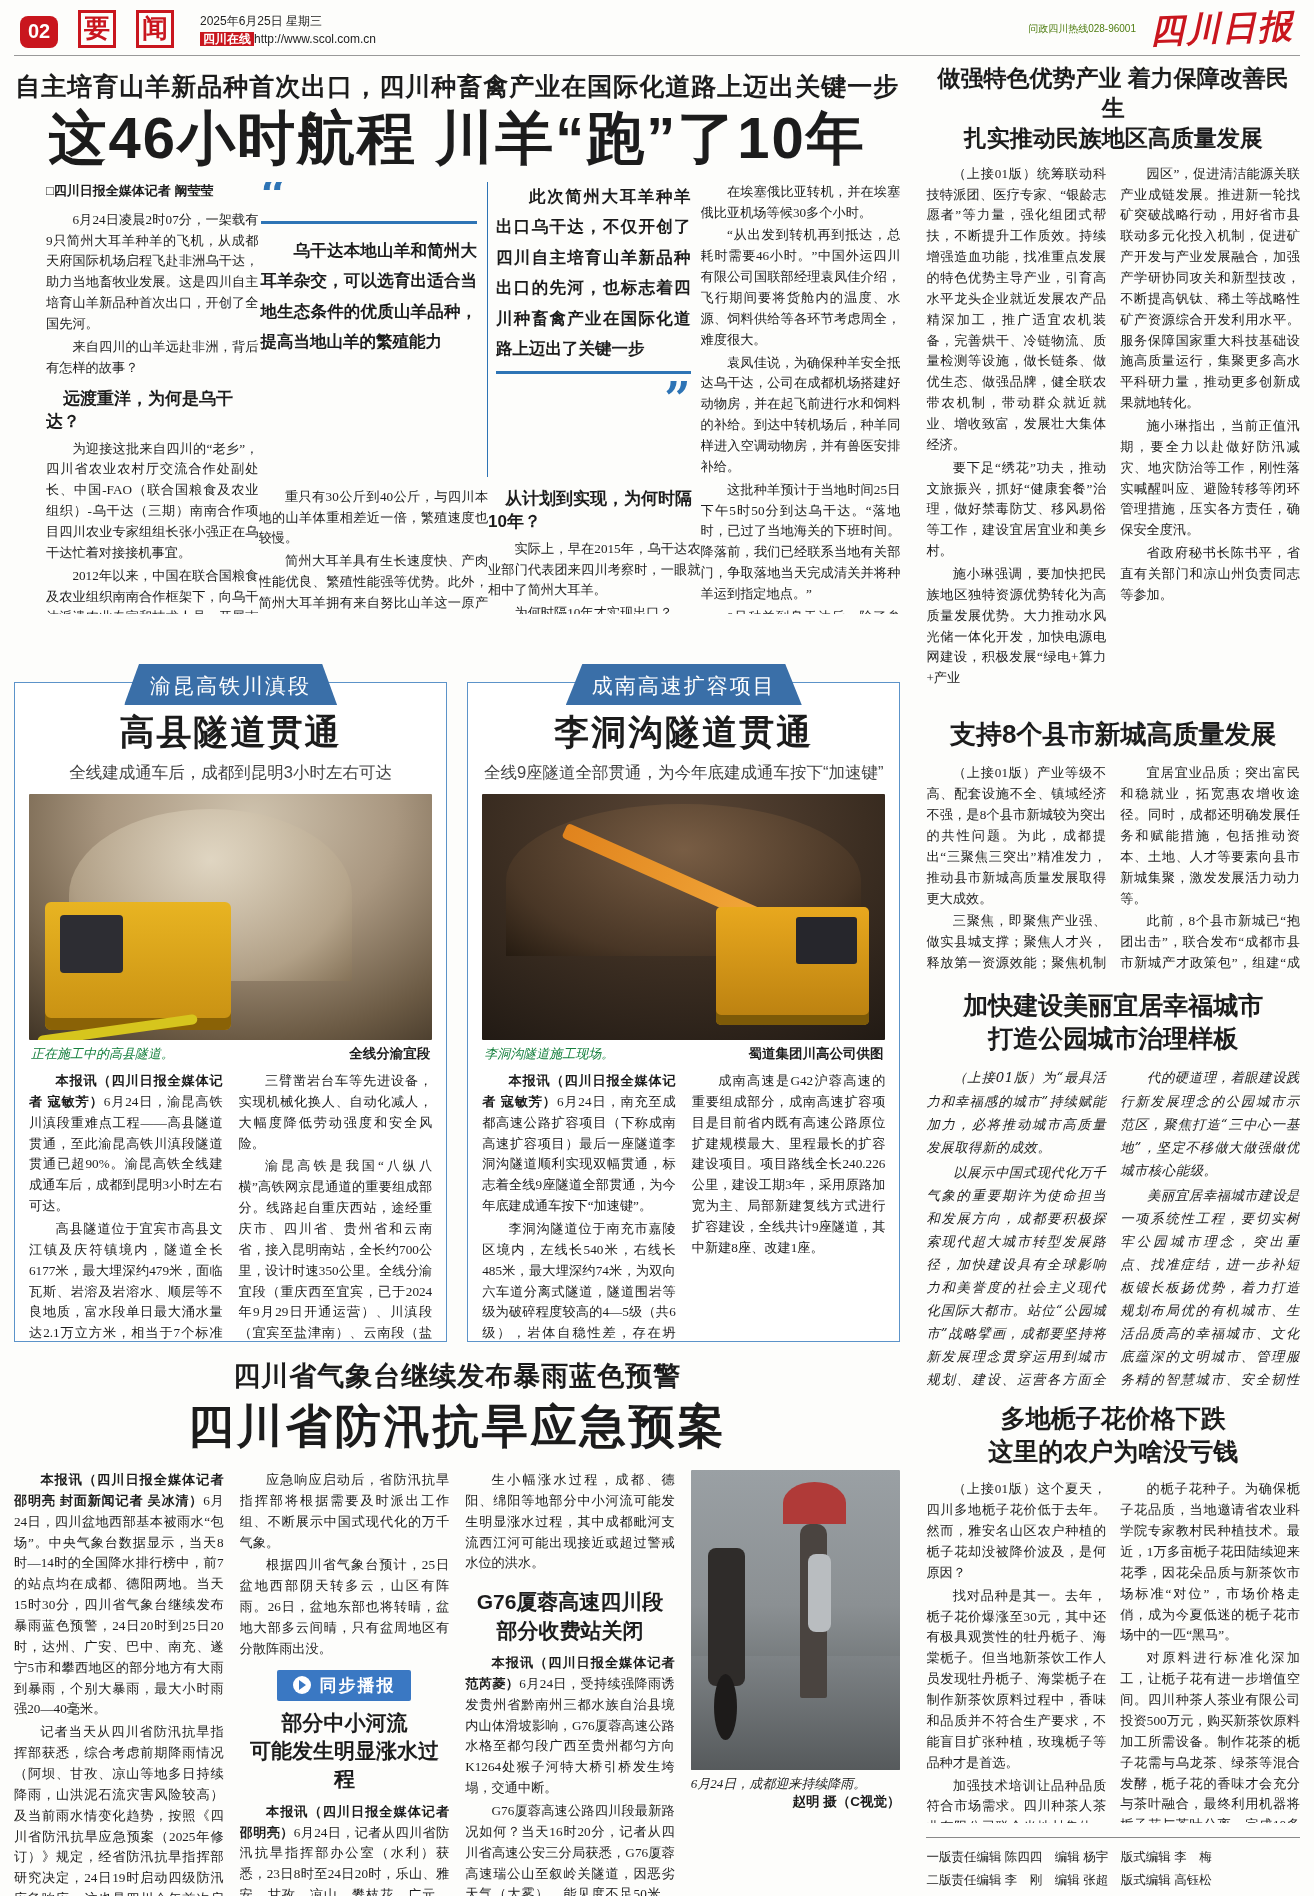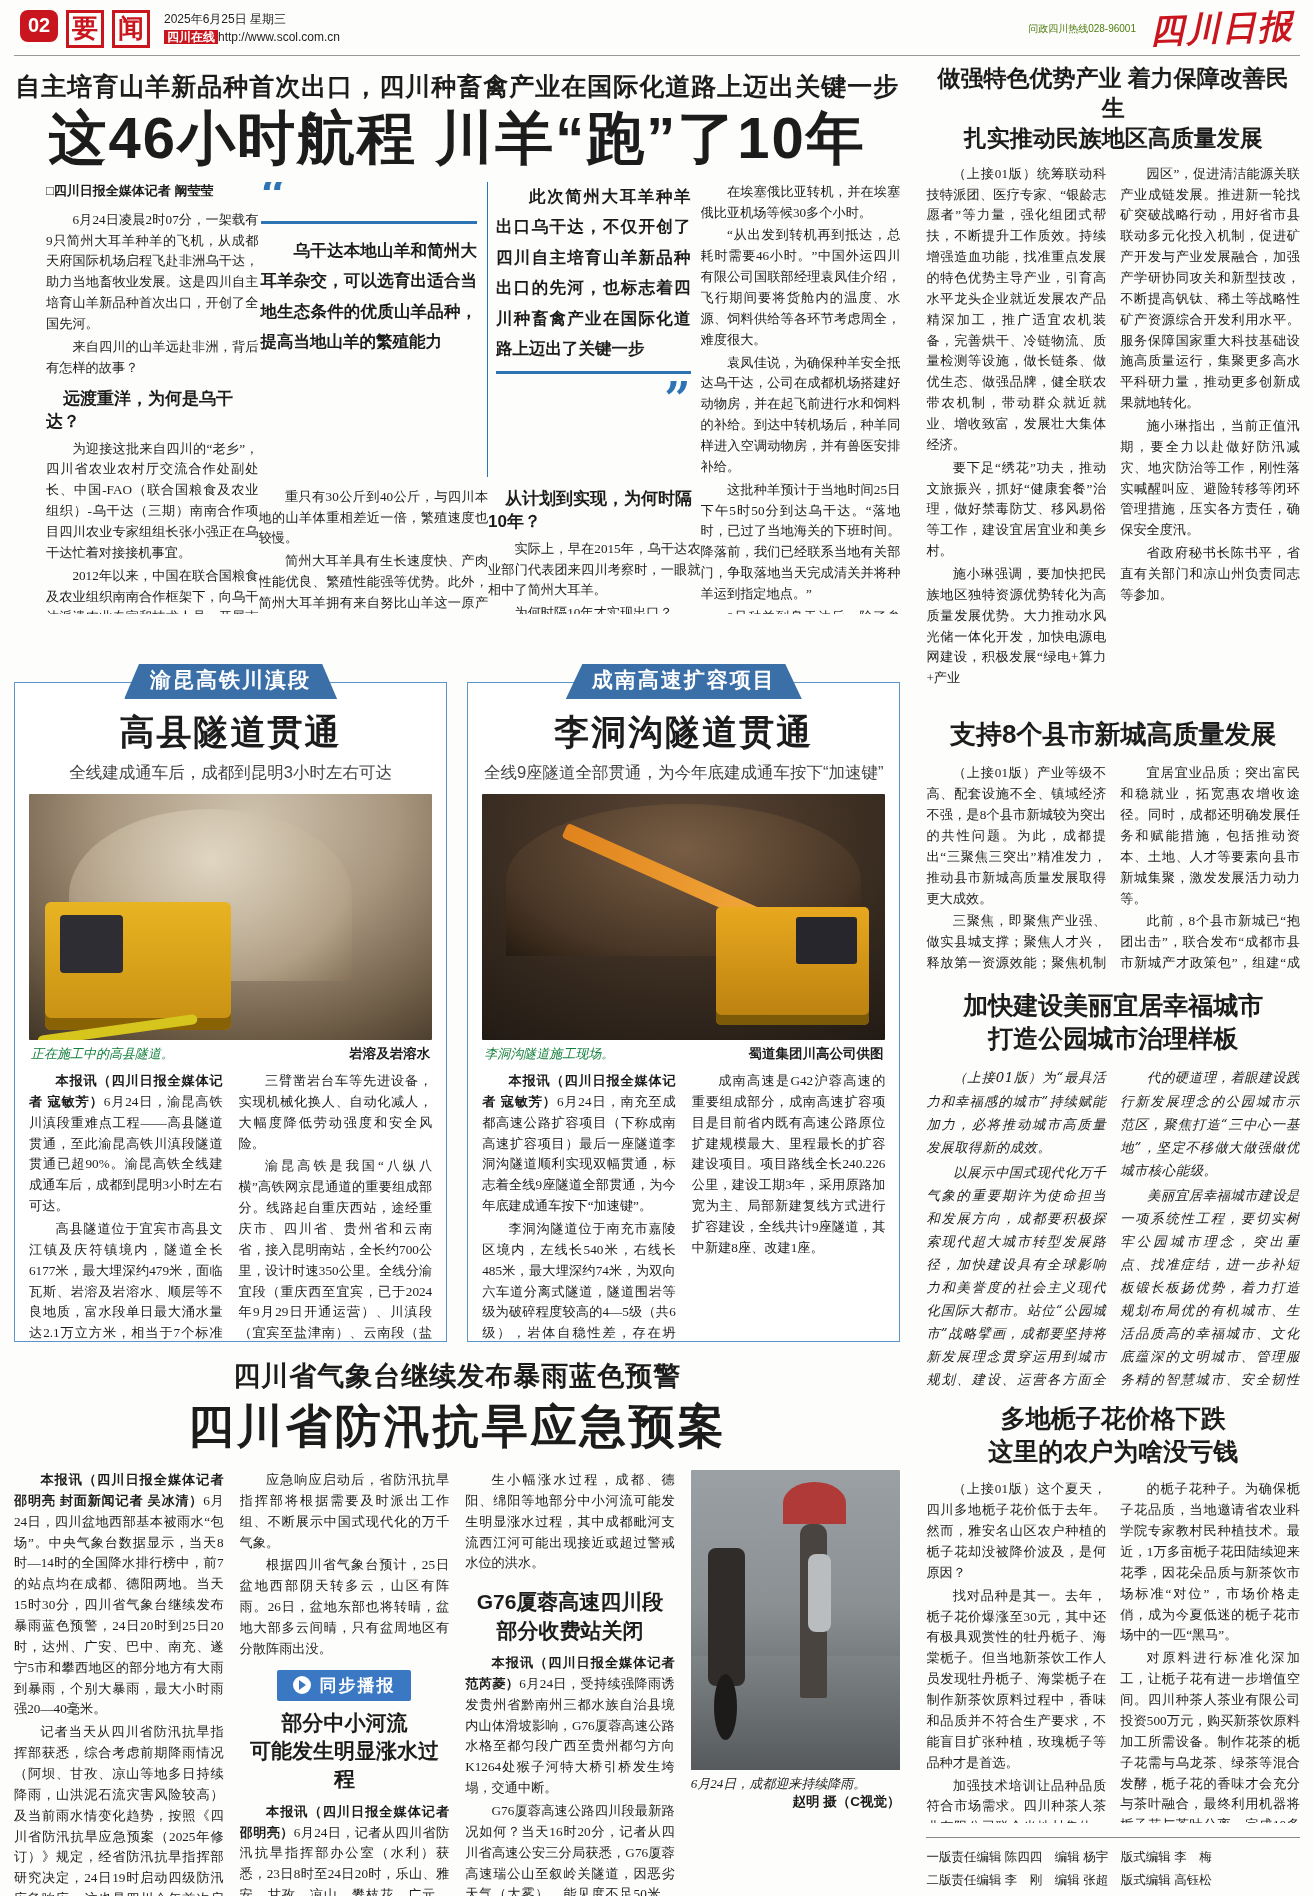--- a/index.html
+++ b/index.html
@@ -4,21 +4,21 @@
 <style>
   * { margin:0; padding:0; box-sizing:border-box; }
   html,body { background:#e9e7e2; }
   .page {
     width:1314px; height:1896px; margin:0 auto; background:#fdfdfb;
     font-family:"Liberation Serif","DejaVu Serif",serif; color:#1c1c1c;
     position:relative; overflow:hidden; padding:0 14px;
   }
   
   .hdr { height:56px; border-bottom:1px solid #999; display:flex; align-items:center; justify-content:space-between; padding:6px 6px 4px 6px; }
-  .hdr-left { display:flex; align-items:flex-start; gap:8px; }
+  .hdr-left { display:flex; align-items:flex-end; gap:20px; }
   .pagenum { background:#c9161e; color:#fff; font-family:"Liberation Sans",sans-serif; font-weight:bold; font-size:20px; width:38px; height:32px; border-radius:8px; display:flex; align-items:center; justify-content:center; }
   .secbox { width:38px; height:38px; border:3px solid #c9161e; color:#c9161e; font-family:"Liberation Sans",sans-serif; font-weight:bold; font-size:26px; display:flex; align-items:center; justify-content:center; }
   .hdr-meta { font-family:"Liberation Sans",sans-serif; font-size:12px; color:#222; line-height:1.5; margin-left:6px; }
   .sol-tag { background:#c9161e; color:#fff; padding:0 3px; font-weight:bold; }
   .hdr-right { display:flex; align-items:center; gap:14px; }
   .hotline { font-family:"Liberation Sans",sans-serif; font-size:10px; color:#4d7c0f; }
   .masthead { color:#c9161e; font-size:34px; font-weight:bold; font-style:italic; font-family:"DejaVu Serif",serif; transform:rotate(-2deg); letter-spacing:2px; }
   
   .content { display:flex; gap:26px; padding-top:8px; }
   .colL { width:892px; }
@@ -35,21 +35,21 @@
   .subhead { font-family:"Liberation Sans",sans-serif; font-weight:bold; font-size:17px; margin:8px 0 6px; text-indent:1em; }
   .pq { border-right:1px solid #2e74b5; padding:0 10px 8px 2px; margin-bottom:10px; min-height:295px; }
   .pq2 { border-right:none; padding-left:8px; }
   .pq-mark { color:#2e74b5; font-size:46px; font-family:"DejaVu Serif",serif; line-height:0.6; font-weight:bold; }
   .pq-rule { border-top:3px solid #2e74b5; margin:6px 0 12px; }
   .pq-text { font-weight:bold; font-size:16.5px; line-height:1.85; text-align:justify; text-indent:2em; font-family:"DejaVu Serif",serif; }
   .pq-bot { display:flex; justify-content:flex-end; }
   
   .tunnels { display:flex; gap:20px; margin-top:14px; height:678px; }
   .tbox-wrap { flex:1; position:relative; padding-top:18px; }
-  .banner { position:absolute; top:0; left:50%; transform:translateX(-50%); background:#3a6fa8; color:#fff; font-family:"Liberation Sans",sans-serif; font-weight:bold; font-size:21px; padding:2px 26px 5px; clip-path:polygon(7% 0,93% 0,100% 100%,0 100%); letter-spacing:2px; z-index:2; white-space:nowrap; }
+  .banner { position:absolute; top:0; left:50%; transform:translateX(-50%); background:#3a6fa8; color:#fff; font-family:"Liberation Sans",sans-serif; font-weight:normal; font-size:21px; padding:8px 26px 5px; clip-path:polygon(7% 0,93% 0,100% 100%,0 100%); letter-spacing:2px; z-index:2; white-space:nowrap; }
   .tbox { border:1px solid #5c93c9; height:660px; padding:26px 14px 10px; overflow:hidden; background:#fff; }
   .ttitle { font-family:"Liberation Sans",sans-serif; font-weight:bold; font-size:35px; text-align:center; letter-spacing:2px; }
   .tdek { font-family:"Liberation Sans",sans-serif; font-size:16.5px; color:#444; text-align:center; margin:6px 0 10px; }
   .photo { width:100%; height:246px; position:relative; overflow:hidden; border-radius:1px; }
   .cap-row { display:flex; justify-content:space-between; align-items:baseline; margin:5px 2px 8px; }
   .cap { font-style:italic; font-size:13px; color:#15803d; }
   .credit { font-family:"Liberation Sans",sans-serif; font-weight:bold; font-size:13.5px; }
   .tbody2 { display:grid; grid-template-columns:1fr 1fr; gap:16px; height:300px; overflow:hidden; }
   
   .ph-tunnel1 { background:radial-gradient(ellipse 90% 120% at 55% 10%, #cfc3ae 0%, #a99780 40%, #6b5a44 75%, #3a2f22 100%); }
@@ -176,21 +176,21 @@
             <div class="tdek">全线建成通车后，成都到昆明3小时左右可达</div>
             <div class="photo ph-tunnel1">
               <div class="arch"></div>
               <div class="machine1">
                   <div class="cab"></div>
                 </div>
               <div class="hose"></div>
             </div>
             <div class="cap-row">
               <span class="cap">正在施工中的高县隧道。</span>
-              <span class="credit">岩溶及岩溶水</span>
+              <span class="credit">全线分渝宜段</span>
             </div>
             <div class="tbody2">
               <div>
                 <p class="para"><span class="lead-b">本报讯（四川日报全媒体记者 寇敏芳）</span><span>6月24日，渝昆高铁川滇段重难点工程——高县隧道贯通，至此渝昆高铁川滇段隧道贯通已超90%。渝昆高铁全线建成通车后，成都到昆明3小时左右可达。</span></p>
                 <div>
                     <p class="para">高县隧道位于宜宾市高县文江镇及庆符镇境内，隧道全长6177米，最大埋深约479米，面临瓦斯、岩溶及岩溶水、顺层等不良地质，富水段单日最大涌水量达2.1万立方米，相当于7个标准游泳池储水量，给工程建设带来极大困难。建设团队在施工过程中引入</p>
                   </div>
               </div>
               <div>
                 <div>

